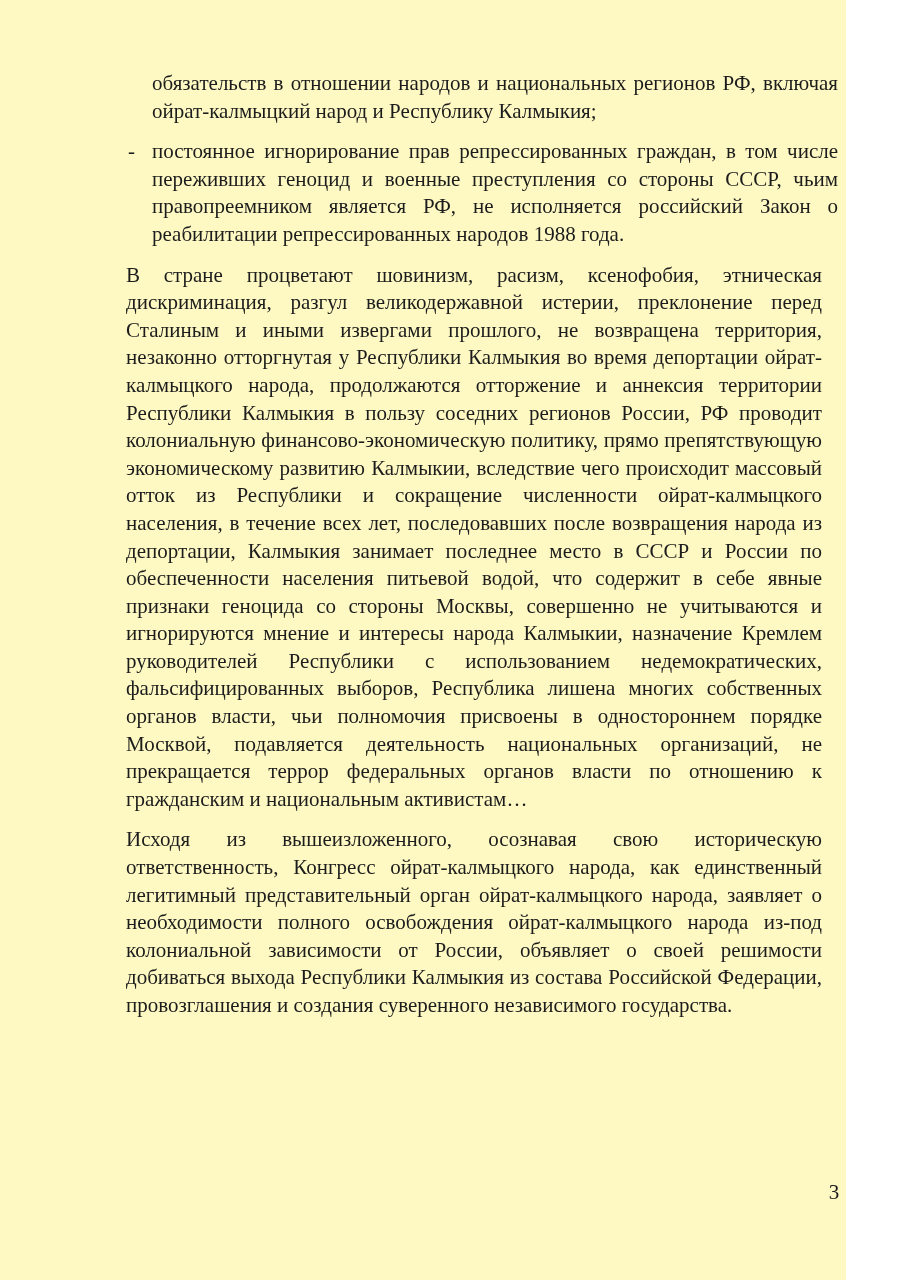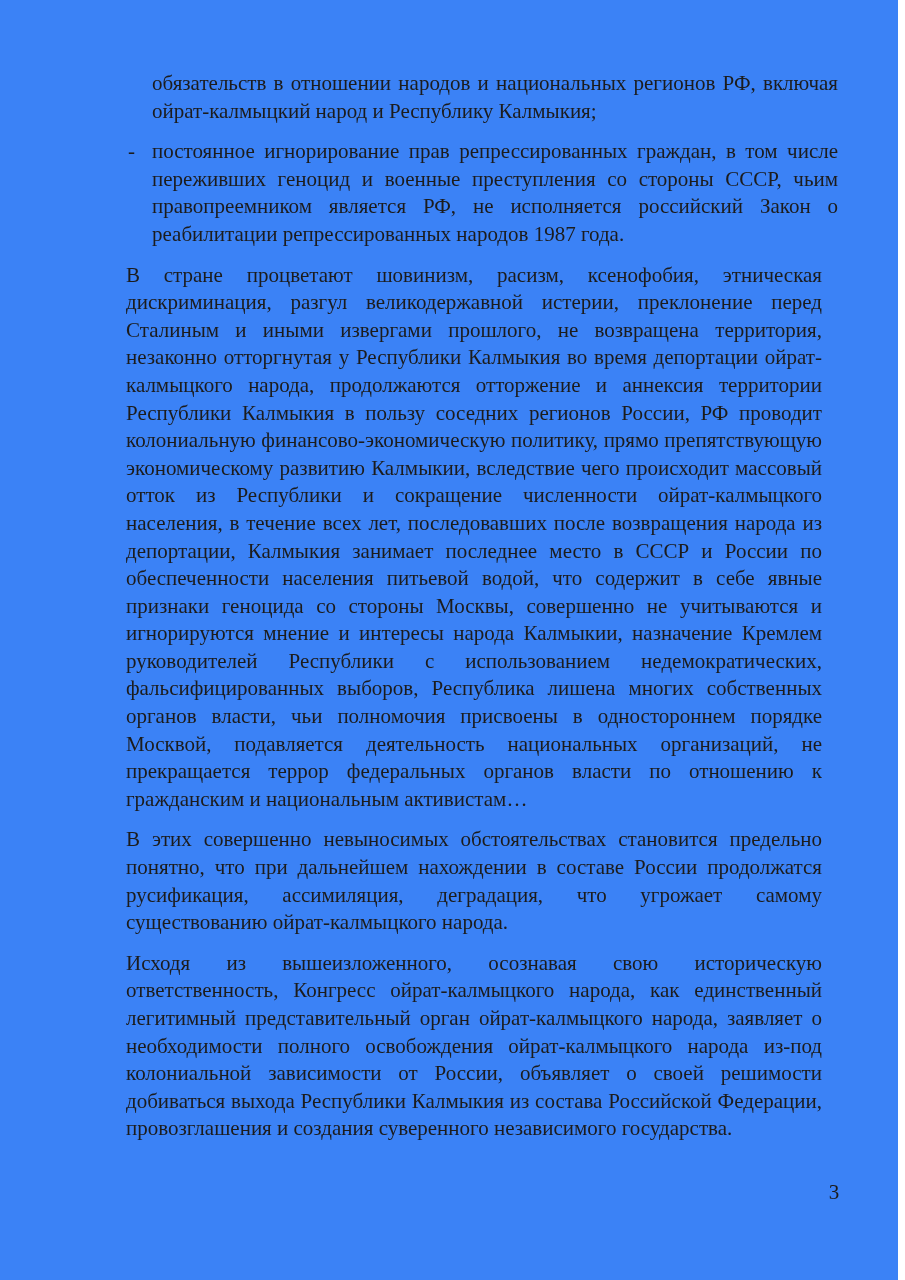--- a/index.html
+++ b/index.html
@@ -2,26 +2,27 @@
 <html lang="ru"><head>
 <meta charset="utf-8">
 <style>
   html, body {
     margin: 0;
     padding: 0;
     background: #ffffff;
   }
   .page {
     position: relative;
-    width: 898px;
+    width: 798px;
     height: 1280px;
-    background: #3b82f6;
+    background: #fef9c3;
     overflow: hidden;
     font-family: "Liberation Serif", "DejaVu Serif", serif;
     color: #1c1c1c;
+    padding-left: 48px;
   }
   .content {
     position: absolute;
     left: 126px;
     top: 70px;
     width: 712px;
     font-size: 21px;
     line-height: 27.6px;
     text-align: justify;
   }
@@ -54,25 +55,24 @@
 <div class="page">
   <div class="content">
 
     <div class="list-item">
       <span class="marker"></span>
       <span class="list-text">обязательств в отношении народов и национальных регионов РФ, включая ойрат-калмыцкий народ и Республику Калмыкия;</span>
     </div>
 
     <div class="list-item">
       <span class="marker">-</span>
-      <span class="list-text">постоянное игнорирование прав репрессированных граждан, в том числе переживших геноцид и военные преступления со стороны СССР, чьим правопреемником является РФ, не исполняется российский Закон о реабилитации репрессированных народов 1987 года.</span>
+      <span class="list-text">постоянное игнорирование прав репрессированных граждан, в том числе переживших геноцид и военные преступления со стороны СССР, чьим правопреемником является РФ, не исполняется российский Закон о реабилитации репрессированных народов 1988 года.</span>
     </div>
 
     <p class="para">В стране процветают шовинизм, расизм, ксенофобия, этническая дискриминация, разгул великодержавной истерии, преклонение перед Сталиным и иными извергами прошлого, не возвращена территория, незаконно отторгнутая у Республики Калмыкия во время депортации ойрат-калмыцкого народа, продолжаются отторжение и аннексия территории Республики Калмыкия в пользу соседних регионов России, РФ проводит колониальную финансово-экономическую политику, прямо препятствующую экономическому развитию Калмыкии, вследствие чего происходит массовый отток из Республики и сокращение численности ойрат-калмыцкого населения, в течение всех лет, последовавших после возвращения народа из депортации, Калмыкия занимает последнее место в СССР и России по обеспеченности населения питьевой водой, что содержит в себе явные признаки геноцида со стороны Москвы, совершенно не учитываются и игнорируются мнение и интересы народа Калмыкии, назначение Кремлем руководителей Республики с использованием недемократических, фальсифицированных выборов, Республика лишена многих собственных органов власти, чьи полномочия присвоены в одностороннем порядке Москвой, подавляется деятельность национальных организаций, не прекращается террор федеральных органов власти по отношению к гражданским и национальным активистам…</p>
 
-    <p class="para">В этих совершенно невыносимых обстоятельствах становится предельно понятно, что при дальнейшем нахождении в составе России продолжатся русификация, ассимиляция, деградация, что угрожает самому существованию ойрат-калмыцкого народа.</p>
 
     <p class="para">Исходя из вышеизложенного, осознавая свою историческую ответственность, Конгресс ойрат-калмыцкого народа, как единственный легитимный представительный орган ойрат-калмыцкого народа, заявляет о необходимости полного освобождения ойрат-калмыцкого народа из-под колониальной зависимости от России, объявляет о своей решимости добиваться выхода Республики Калмыкия из состава Российской Федерации, провозглашения и создания суверенного независимого государства.</p>
 
   </div>
 
   <div class="page-number">3</div>
 </div>
 
 </body></html>

